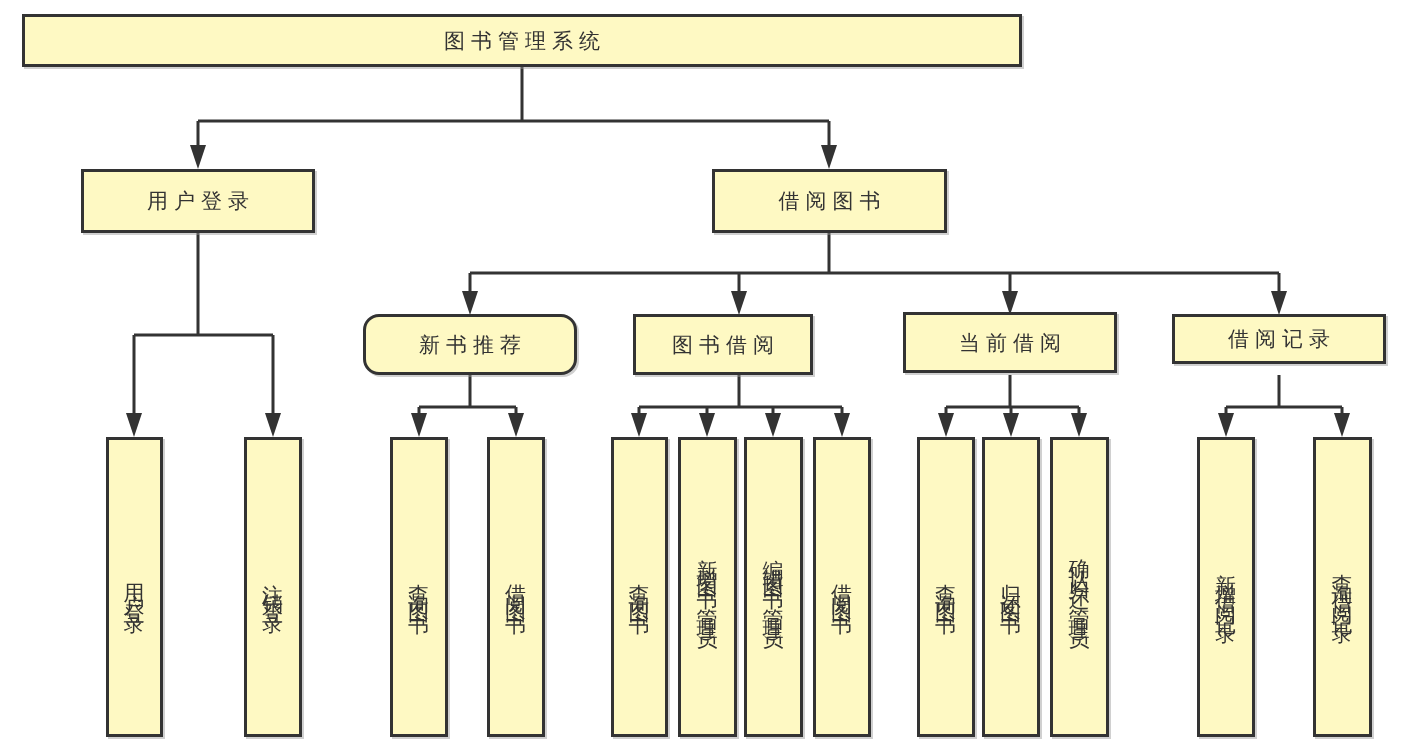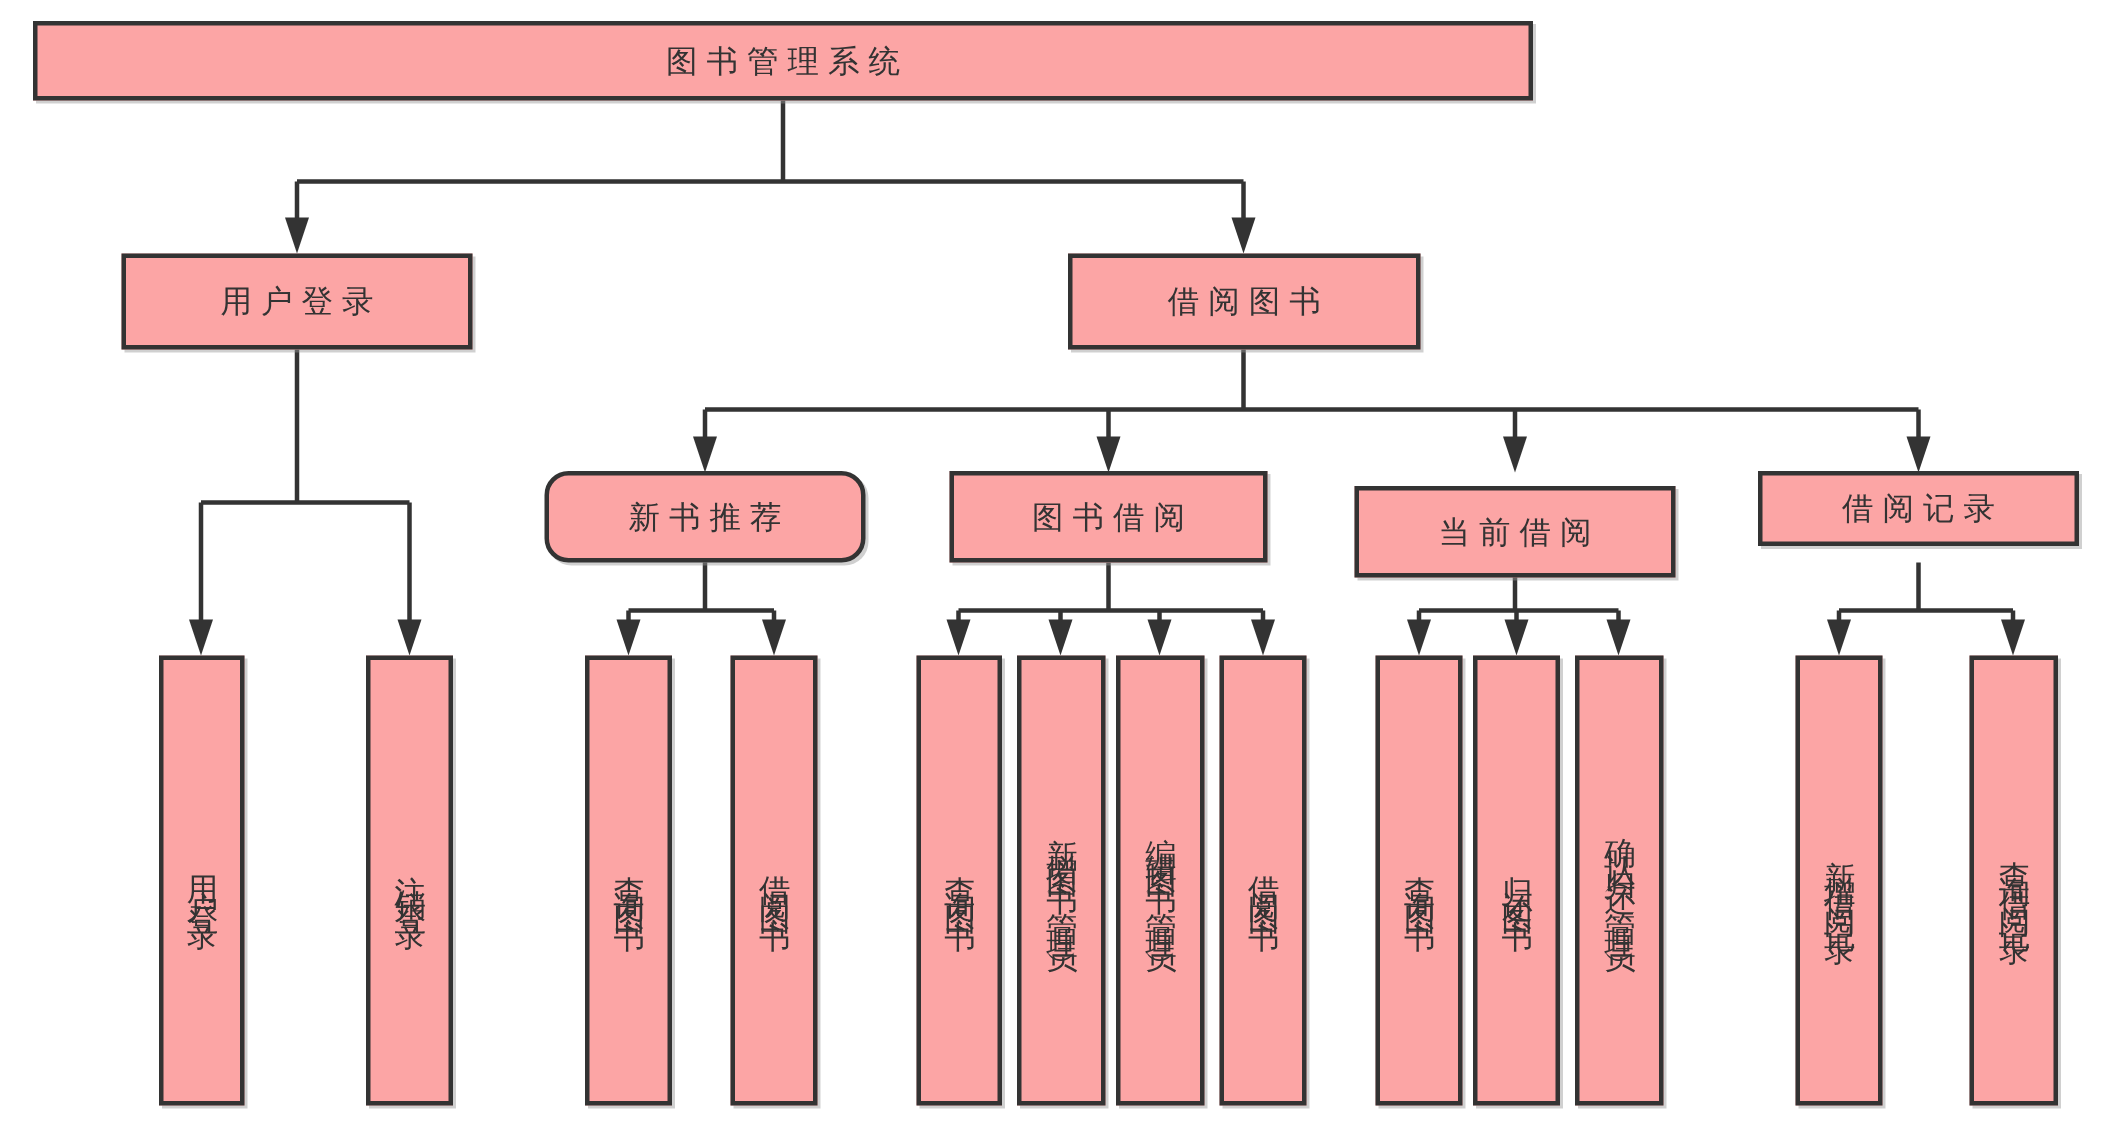--- a/index.html
+++ b/index.html
@@ -14,21 +14,21 @@
   .connectors {
     position: absolute;
     left: 0; top: 0;
     width: 1405px; height: 747px;
     pointer-events: none;
   }
   .box {
     position: absolute;
     box-sizing: border-box;
     border: 3px solid #333333;
-    background: #fca5a5;
+    background: #fef9c3;
     display: flex;
     align-items: center;
     justify-content: center;
     box-shadow: 2px 2px 0 rgba(150,150,150,0.45);
   }
   .lbl {
     font-size: 21px;
     color: #333333;
     letter-spacing: 6px;
     text-indent: 6px;
@@ -99,24 +99,24 @@
   <div class="box" style="left:81px; top:169px; width:234px; height:64px;">
     <span class="lbl">用户登录</span>
   </div>
   <div class="box" style="left:712px; top:169px; width:235px; height:64px;">
     <span class="lbl">借阅图书</span>
   </div>
 
   <div class="box" style="left:363px; top:314px; width:214px; height:61px;border-radius:16px;">
     <span class="lbl">新书推荐</span>
   </div>
-  <div class="box" style="left:633px; top:314px; width:212px; height:61px;">
+  <div class="box" style="left:633px; top:314px; width:180px; height:61px;">
     <span class="lbl">图书借阅</span>
   </div>
-  <div class="box" style="left:903px; top:324px; width:214px; height:61px;">
+  <div class="box" style="left:903px; top:312px; width:214px; height:61px;">
     <span class="lbl">当前借阅</span>
   </div>
   <div class="box" style="left:1172px; top:314px; width:214px; height:50px;">
     <span class="lbl">借阅记录</span>
   </div>
 
   <div class="box" style="left:106px; top:437px; width:57px; height:300px;">
     <span class="vlbl">用户登录</span>
   </div>
   <div class="box" style="left:244px; top:437px; width:58px; height:300px;">

